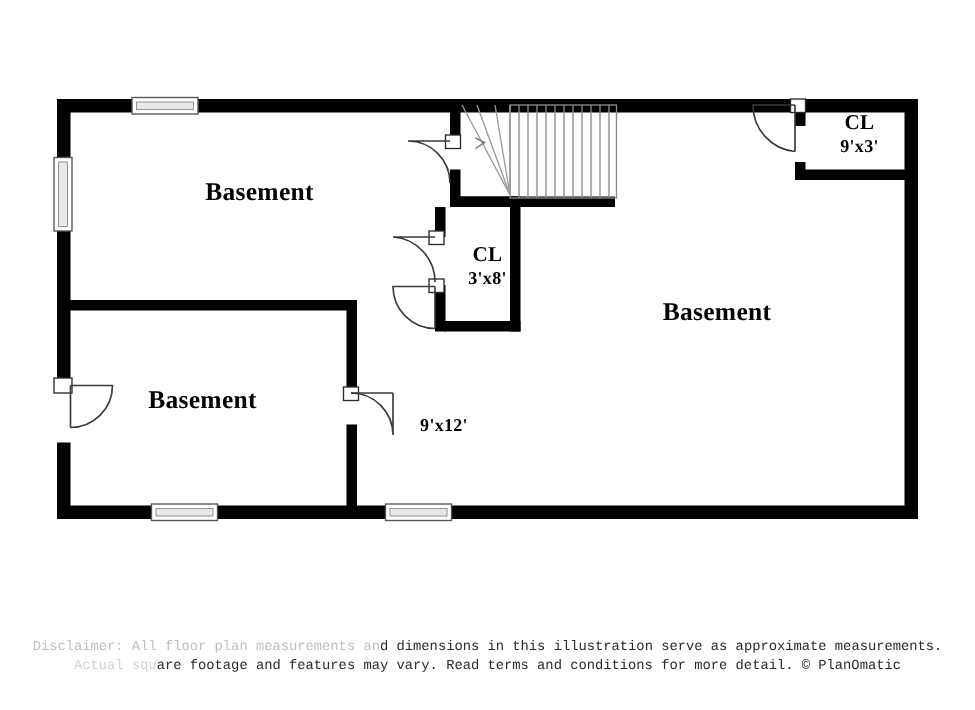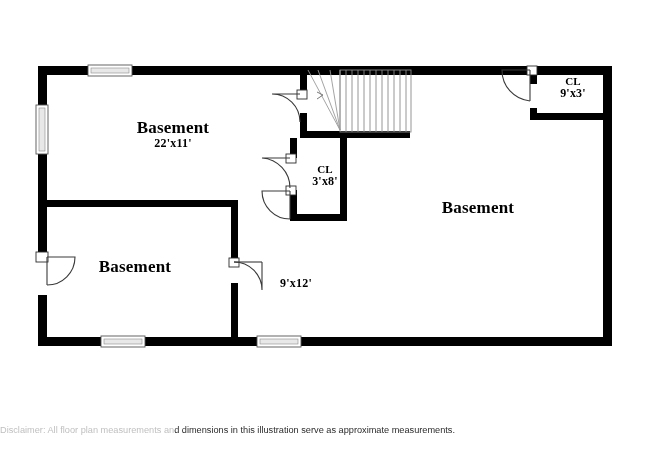--- a/index.html
+++ b/index.html
@@ -41,30 +41,31 @@
     letter-spacing: 0.2px;
   }
   .room-label .rl-name {
     display: block;
     font-size: 17px;
   }
   .room-label .rl-dims {
     display: block;
     font-size: 12px;
   }
-  .room-label.closet .rl-name { font-size: 11px; }
+  .room-label.closet .rl-name { font-size: 14px; }
   .room-label.closet .rl-dims { font-size: 12px; }
   .room-label.dims-only .rl-dims { font-size: 12px; }
 
   #disclaimer {
     position: absolute;
     left: 0;
     top: 424px;
     width: 650px;
-    font-family: Liberation Sans, sans-serif;
+    text-align: center;
+    font-family: Liberation Mono, monospace;
     font-size: 9.2px;
     line-height: 1.42;
     color: #2b2b2b;
   }
   #disclaimer .line {
     display: block;
     white-space: nowrap;
   }
   #disclaimer .faded {
     color: #bfbfbf;
@@ -210,21 +211,20 @@
 
       <g stroke="#7a7a7a" stroke-width="1" fill="none">
         <path d="M 317 92 L 323 95 L 317 99"></path>
       </g>
     </g>
 
   </svg>
 
   <div class="room-label" style="left:113px; top:118px; width:120px;">
     <span class="rl-name">Basement</span>
-    <span class="rl-dims">22'x11'</span>
   </div>
 
   <div class="room-label" style="left:418px; top:198px; width:120px;">
     <span class="rl-name">Basement</span>
   </div>
 
   <div class="room-label" style="left:75px; top:257px; width:120px;">
     <span class="rl-name">Basement</span>
   </div>
 
@@ -237,15 +237,16 @@
     <span class="rl-dims">3'x8'</span>
   </div>
 
   <div class="room-label closet" style="left:543px; top:75px; width:60px;">
     <span class="rl-name">CL</span>
     <span class="rl-dims">9'x3'</span>
   </div>
 
   <div id="disclaimer">
     <span class="line"><span class="faded">Disclaimer: All floor plan measurements an</span><span>d dimensions in this illustration serve as approximate measurements.</span></span>
+    <span class="line"><span class="faded2">Actual squ</span><span>are footage and features may vary. Read terms and conditions for more detail. © PlanOmatic</span></span>
   </div>
 
 </div>
 
 </body></html>

